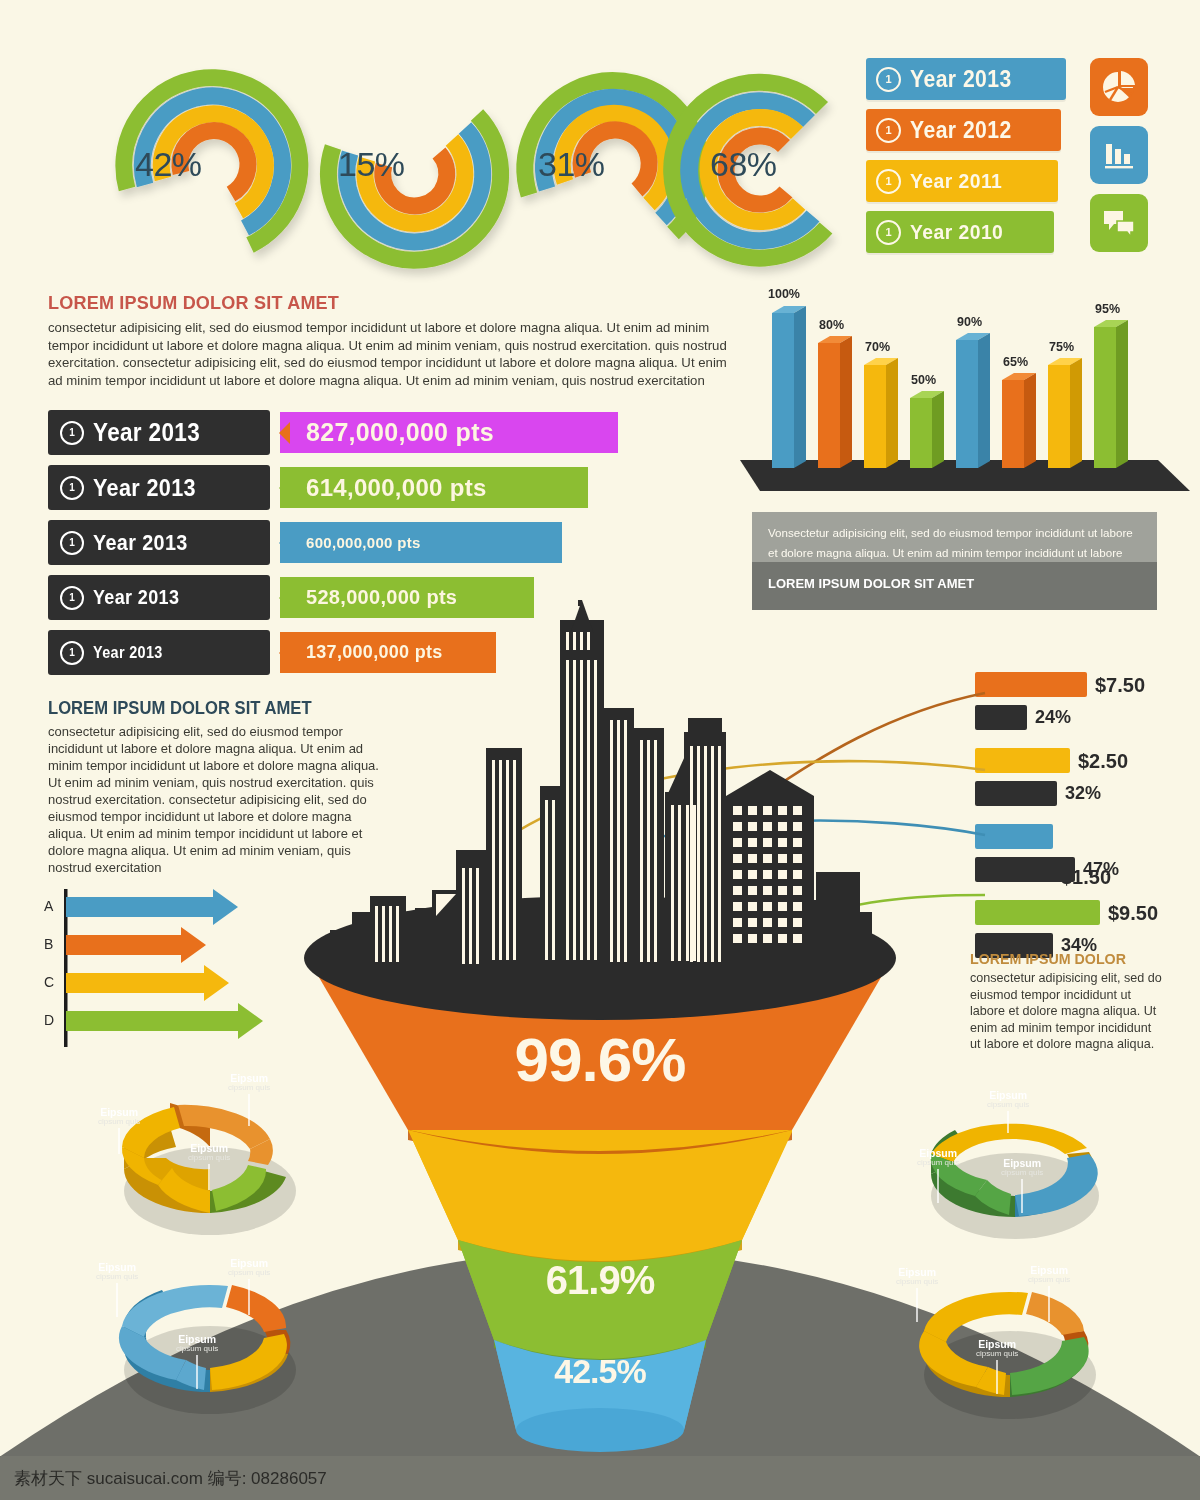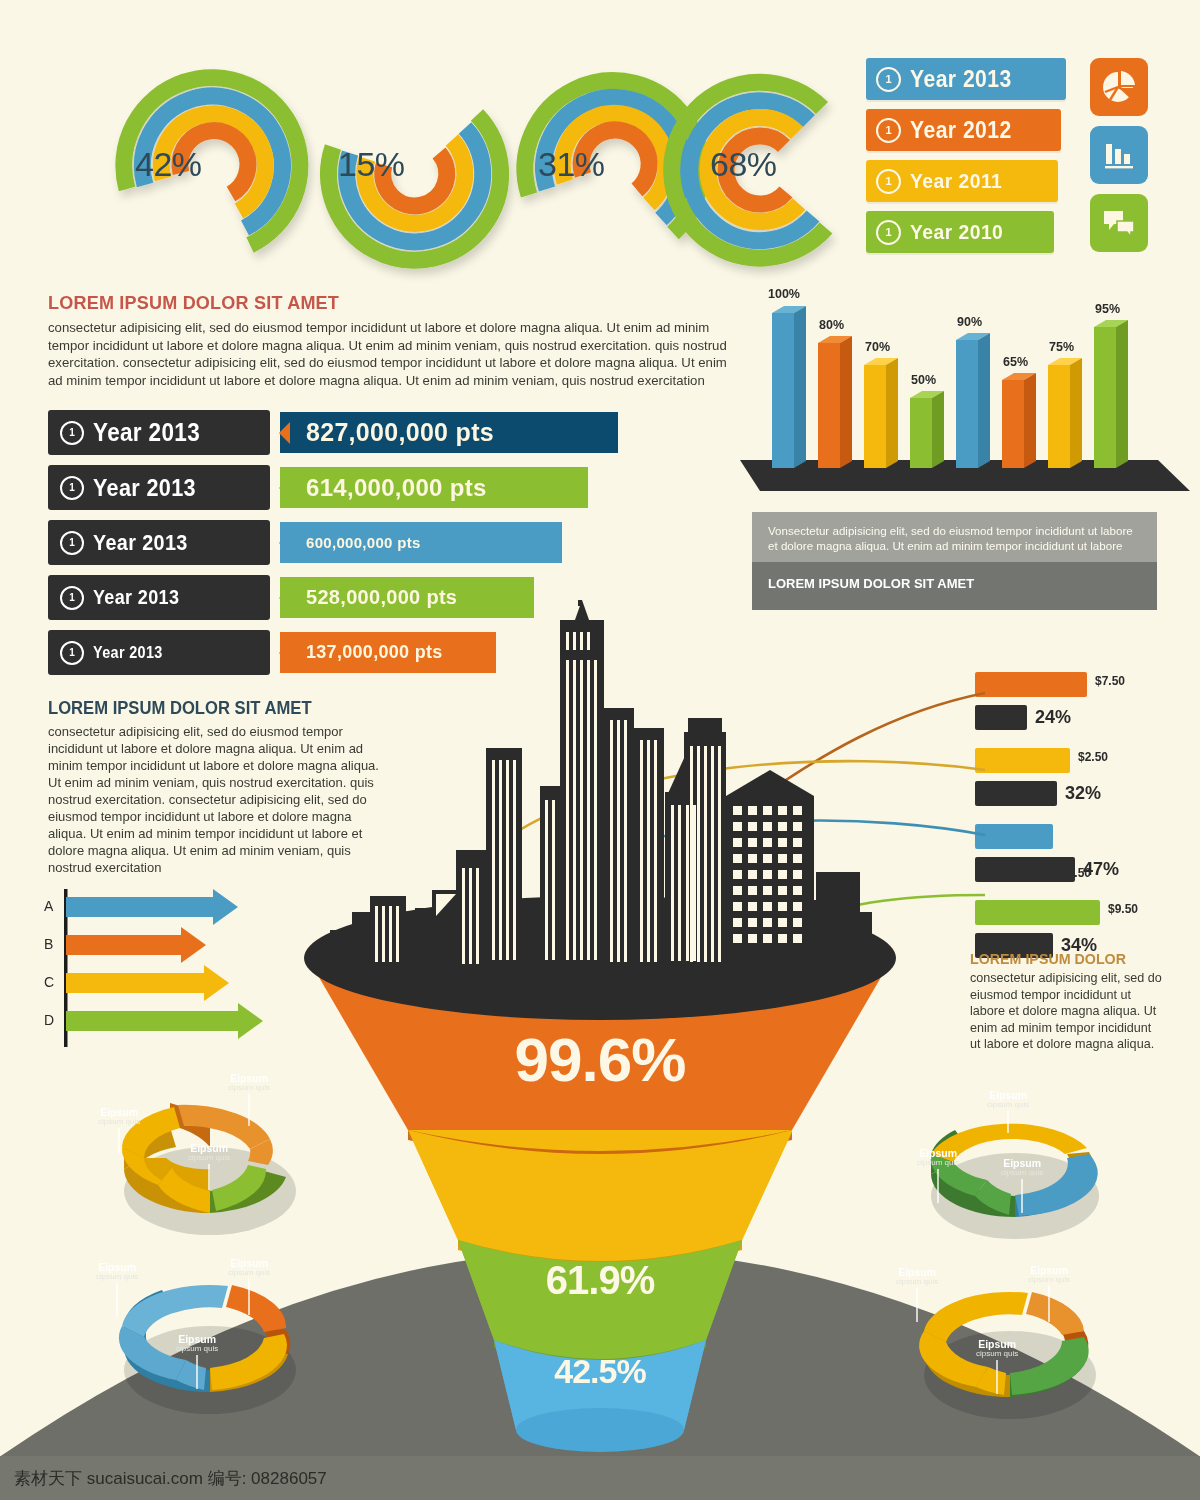--- a/index.html
+++ b/index.html
@@ -77,41 +77,41 @@
     margin-top:-11px;border:11px solid transparent;
   }
 
   
   #barchart{left:740px;top:285px;width:450px;height:215px;}
   .bc-lab{position:absolute;font-size:12.5px;font-weight:bold;color:#2b2b2b;}
 
   
   #gbox1{left:752px;top:512px;width:405px;background:#a0a29b;
          padding:11px 16px;box-sizing:border-box;}
-  #gbox1 p{margin:0;color:#fdfaf0;font-size:11.6px;line-height:15px;}
+  #gbox1 p{margin:0;color:#fdfaf0;font-size:11.6px;line-height:20px;}
   #gbox2{left:752px;top:562px;width:405px;background:#737570;
          padding:14px 16px 16px;box-sizing:border-box;}
   #gbox2 h3{margin:0 0 3px;color:#fff;font-size:13px;font-weight:bold;}
   #gbox2 p{margin:0;color:#fdfaf0;font-size:12.4px;line-height:16.5px;}
 
   
   #left2{left:48px;top:698px;width:340px;}
   #left2 h2{margin:0 0 4px;font-size:17.5px;font-weight:bold;color:#2e4a59;
             transform:scaleX(.95);transform-origin:left;}
   #left2 p{margin:0;font-size:13px;line-height:17px;color:#3b3b34;}
 
   
   #abcd{left:38px;top:885px;width:260px;height:165px;}
   .abcd-lbl{position:absolute;font-size:14px;color:#2b2b2b;font-weight:400;}
 
   
   #prices{left:975px;top:672px;width:215px;}
   .pb-row{margin-bottom:14px;position:relative;height:62px;}
   .pb-bar{height:25px;border-radius:2px;position:absolute;top:0;left:0;}
-  .pb-amt{position:absolute;top:2px;font-size:12px;font-weight:bold;color:#2b2b2b;}
+  .pb-amt{position:absolute;top:2px;font-size:20px;font-weight:bold;color:#2b2b2b;}
   .pb-dark{height:25px;background:#2f2f2f;position:absolute;top:33px;left:0;border-radius:2px;}
   .pb-pct{position:absolute;top:35px;font-size:18px;font-weight:bold;color:#2b2b2b;}
 
   
   #right-lor{left:970px;top:950px;width:195px;}
   #right-lor h3{margin:0 0 3px;font-size:15px;font-weight:bold;color:#c08c3e;
                 transform:scaleX(.95);transform-origin:left;}
   #right-lor p{margin:0;font-size:12.6px;line-height:16.5px;color:#3b3b34;}
 
   
@@ -229,21 +229,21 @@
   <h2>LOREM IPSUM DOLOR SIT AMET</h2>
   <p>consectetur adipisicing elit, sed do eiusmod tempor incididunt ut labore et dolore magna aliqua. Ut enim ad minim tempor incididunt ut labore et dolore magna aliqua. Ut enim ad minim veniam, quis nostrud exercitation. quis nostrud exercitation. consectetur adipisicing elit, sed do eiusmod tempor incididunt ut labore et dolore magna aliqua. Ut enim ad minim tempor incididunt ut labore et dolore magna aliqua. Ut enim ad minim veniam, quis nostrud exercitation</p>
 </div>
 
 <div class="abs" id="pts">
   <div class="pr">
     <div class="lbl">
       <span class="num">1</span>
       <span class="yr" style="font-size:25px;">Year 2013</span>
     </div>
-    <div class="val" style="width: 338px; background: #0c4a6e; font-size: 25px; --c: #e8701c;">
+    <div class="val" style="width: 338px; background: #d946ef; font-size: 25px; --c: #e8701c;">
       <span>827,000,000 pts</span>
     </div>
   </div>
   <div class="pr">
     <div class="lbl">
       <span class="num">1</span>
       <span class="yr" style="font-size:24px;">Year 2013</span>
     </div>
     <div class="val" style="width: 308px; background: rgb(140, 190, 50); font-size: 24px; --c: #8cbe32;">
       <span>614,000,000 pts</span>

